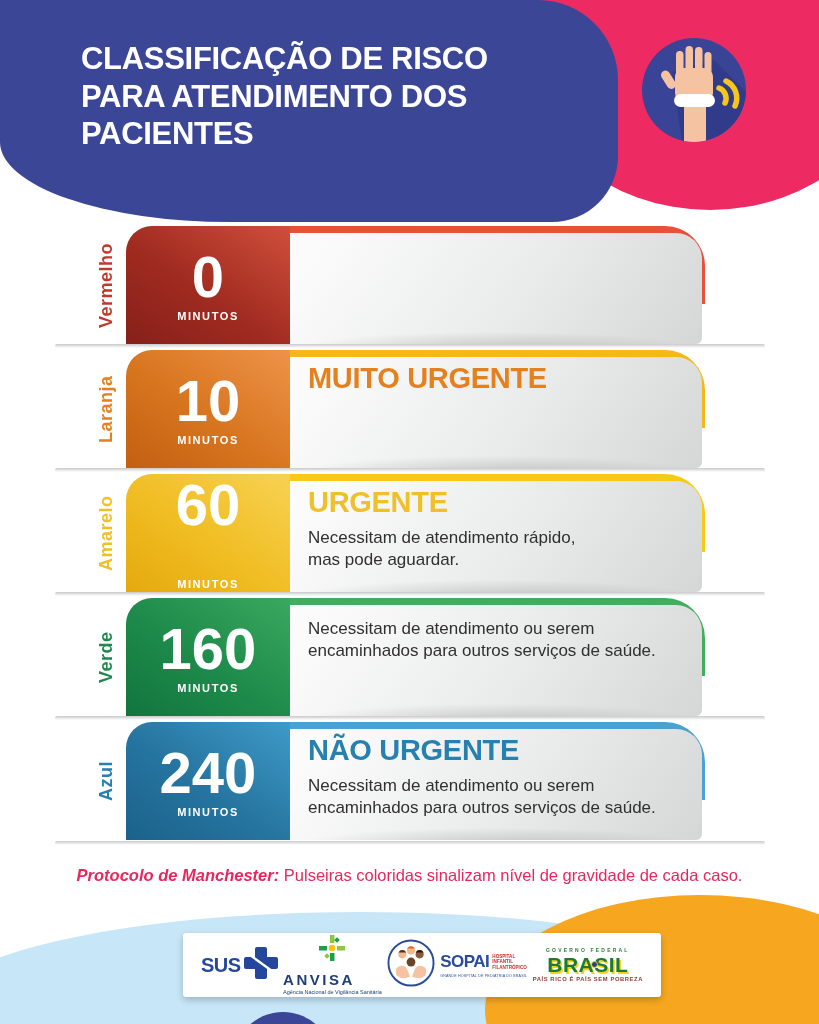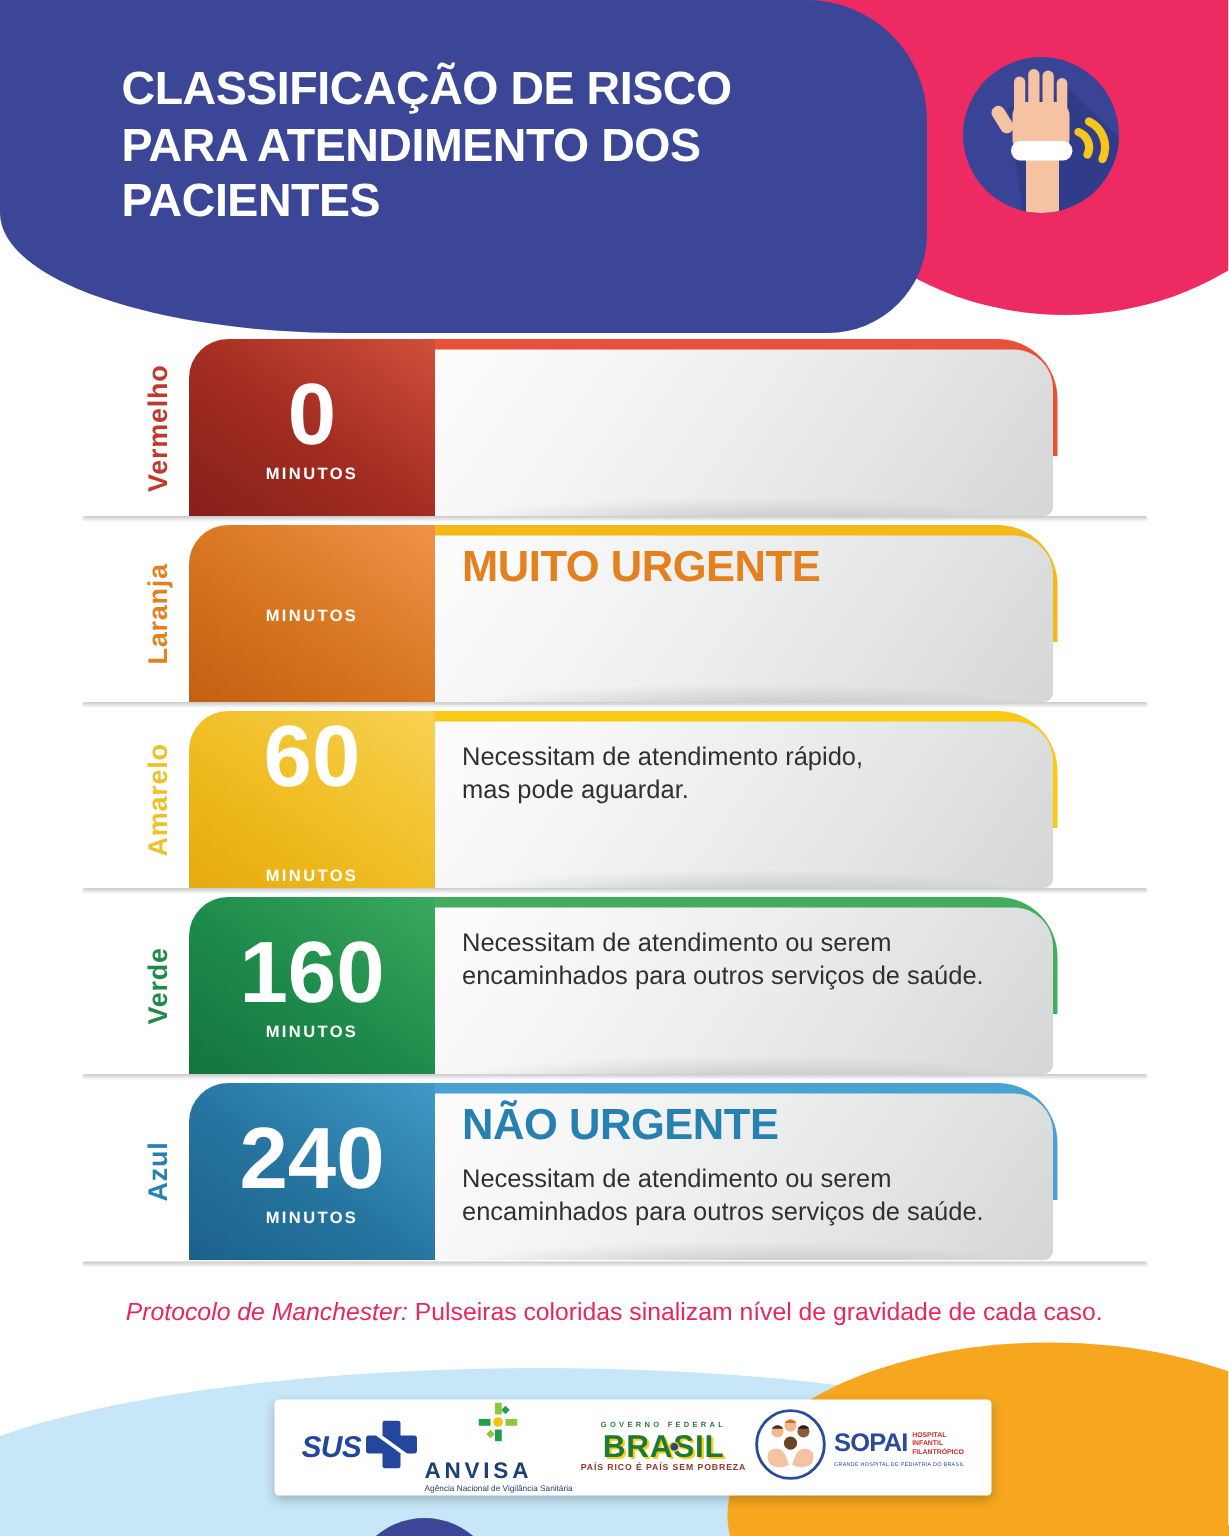--- a/index.html
+++ b/index.html
@@ -59,36 +59,36 @@
   .row--blue   .row-box   { background:linear-gradient(215deg,#3f9ac7 0%,#25749f 55%,#1b628b 100%); }
   .row--blue   .row-title { color:#2781b0; }
   .row--blue   .row-label { color:#2781b0; }
 
   .sep { position:absolute; left:55px; width:710px; height:4px; z-index:1; border-radius:3px;
     background:linear-gradient(to bottom,#c9c9c9,rgba(220,220,220,0)); }
 
   
   .footnote { position:absolute; left:0; top:866px; width:100%; text-align:center; z-index:4;
     font-size:16.5px; color:#e8275e; }
-  .footnote .lead { font-weight:400; font-style:italic; }
+  .footnote .lead { font-weight:700; font-style:italic; }
 
   
   .blob-lightblue { position:absolute; left:-70px; top:912px; width:860px; height:300px;
     background:#c7e6f8; border-radius:430px 430px 0 0 / 100px 100px 0 0; z-index:1; }
   .blob-orange { position:absolute; left:485px; top:895px; width:430px; height:230px;
     background:#f6a71f; border-radius:50%; z-index:2; }
   .blob-navy { position:absolute; left:233px; top:1012px; width:100px; height:50px;
     background:#3b4697; border-radius:50px 50px 0 0; z-index:3; }
 
   .logo-bar { position:absolute; left:183px; top:933px; width:478px; height:64px; background:#ffffff;
     border-radius:3px; box-shadow:0 3px 7px rgba(0,0,0,0.22); z-index:5;
     display:flex; align-items:center; justify-content:space-between; padding:0 18px; }
   .logo { display:flex; align-items:center; }
   .logo-sus { gap:3px; }
-  .logo-sus .sus-word { font-size:20px; font-weight:800; font-style:italic; color:#24479d; letter-spacing:-0.5px; }
+  .logo-sus .sus-word { font-size:20px; font-weight:800; color:#24479d; letter-spacing:-0.5px; }
   .logo-anvisa { gap:6px;flex-direction:column; }
   .anvisa-col { display:flex; flex-direction:column; }
   .anvisa-word { font-size:15px; font-weight:700; letter-spacing:2.5px; color:#1c3f77; }
   .anvisa-sub { font-size:5.5px; color:#1c3f77; margin-top:1px; }
   .logo-brasil { flex-direction:column; align-items:center; line-height:1; }
   .brasil-top { font-size:5px; font-weight:700; letter-spacing:2.2px; color:#2e7d32; }
   .brasil-word { position:relative; font-size:21px; font-weight:800; letter-spacing:0.5px; color:#1d7a34;
     text-shadow:1.5px 1.5px 0 #f5d216; margin:1px 0 2px; }
   .brasil-flagdot { position:absolute; left:54%; top:7px; width:7px; height:7px; border-radius:50%;
     background:#2a3f8f; border:1px solid #f5d216; }
@@ -151,36 +151,38 @@
         <span class="num">0</span>
         <span class="unit">MINUTOS</span>
       </div>
     </div>
 
     <div class="row row--orange">
       <span class="row-label">Laranja</span>
       <div class="row-accent"></div>
       <div class="row-panel"></div>
       <div class="row-box">
+        <span class="num">10</span>
         <span class="unit">MINUTOS</span>
       </div>
       <div class="row-text">
         <div class="row-title">MUITO URGENTE</div>
       </div>
     </div>
 
     <div class="row row--yellow">
       <span class="row-label">Amarelo</span>
       <div class="row-accent"></div>
       <div class="row-panel"></div>
       <div class="row-box">
         <span class="num">60</span>
         <span class="unit">MINUTOS</span>
       </div>
       <div class="row-text">
+        <div class="row-title">URGENTE</div>
         <div class="row-desc">Necessitam de atendimento rápido,
 mas pode aguardar.</div>
       </div>
     </div>
 
     <div class="row row--green">
       <span class="row-label">Verde</span>
       <div class="row-accent"></div>
       <div class="row-panel"></div>
       <div class="row-box">
@@ -240,26 +242,20 @@
           <rect x="18" y="11" width="8" height="4.5" fill="#8dc63f"></rect>
           <rect x="16" y="3" width="4" height="4" fill="#1f9e49" transform="rotate(45 18 5)"></rect>
           <rect x="6" y="19" width="4" height="4" fill="#8dc63f" transform="rotate(45 8 21)"></rect>
           <circle cx="13" cy="13" r="3.2" fill="#f9c20a"></circle>
         </svg>
       </span>
       <span class="anvisa-col">
         <span class="anvisa-word">ANVISA</span>
         <span class="anvisa-sub">Agência Nacional de Vigilância Sanitária</span>
       </span>
-    </div>
-
-    <div class="logo logo-brasil">
-      <span class="brasil-top">GOVERNO FEDERAL</span>
-      <span class="brasil-word"><span>BRASIL</span><span class="brasil-flagdot"></span></span>
-      <span class="brasil-tag">PAÍS RICO É PAÍS SEM POBREZA</span>
     </div>
 
     <div class="logo logo-sopai">
       <span>
         <svg viewBox="0 0 50 50" width="48" height="48">
           <circle cx="25" cy="25" r="23.5" fill="#ffffff" stroke="#2a4b9b" stroke-width="2"></circle>
           <circle cx="16" cy="16" r="4.2" fill="#f3b98e"></circle>
           <path d="M12 14 a4.5 4.5 0 0 1 8 0 Z" fill="#4a3120"></path>
           <circle cx="25" cy="12" r="4.2" fill="#f3b98e"></circle>
           <path d="M21 10 a4.5 4.5 0 0 1 8 0 Z" fill="#d96a1f"></path>
@@ -274,15 +270,21 @@
         <span class="sopai-top">
           <span class="sopai-word">SOPAI</span>
           <span class="sopai-sub">HOSPITAL
 INFANTIL
 FILANTRÓPICO</span>
         </span>
         <span class="sopai-tag">GRANDE HOSPITAL DE PEDIATRIA DO BRASIL</span>
       </span>
     </div>
 
+    <div class="logo logo-brasil">
+      <span class="brasil-top">GOVERNO FEDERAL</span>
+      <span class="brasil-word"><span>BRASIL</span><span class="brasil-flagdot"></span></span>
+      <span class="brasil-tag">PAÍS RICO É PAÍS SEM POBREZA</span>
+    </div>
+
   </div>
 
 </div>
 
 </body></html>

